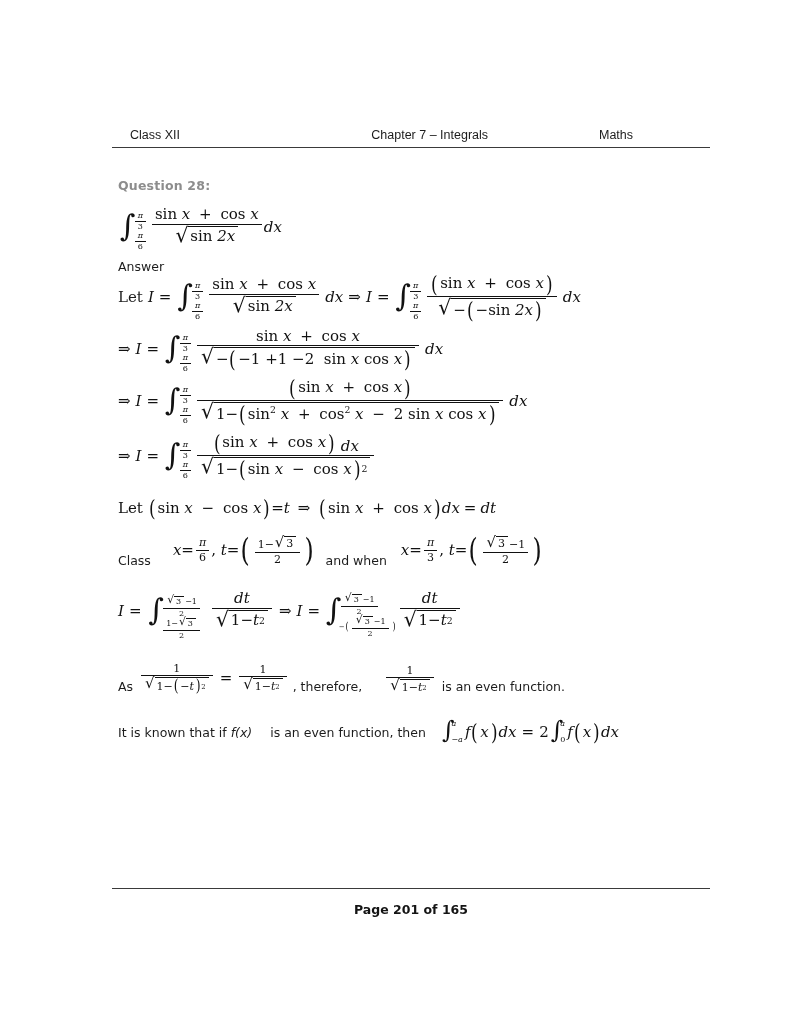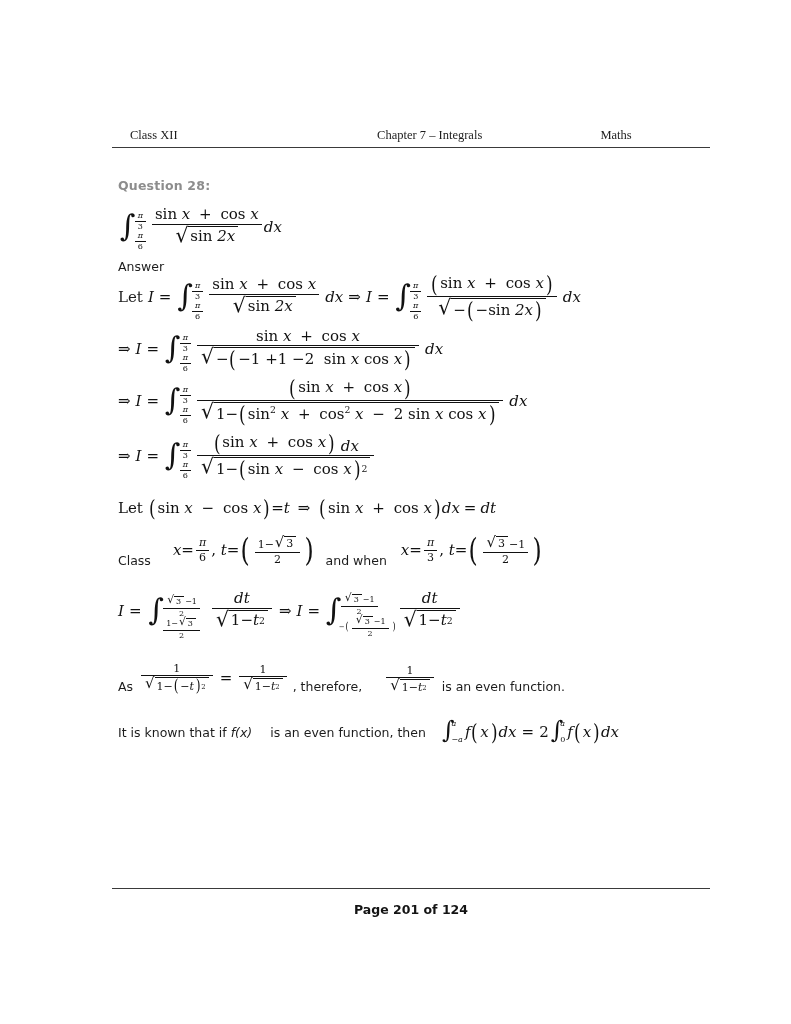--- a/index.html
+++ b/index.html
@@ -24,21 +24,21 @@
   }
 
   
   .header {
     position: absolute;
     left: 112px;
     top: 128px;
     width: 598px;
     display: flex;
     align-items: baseline;
-    font-family: Liberation Serif, serif;
+    font-family: Liberation Sans, sans-serif;
     font-size: 12.5px;
     color: #1c1c1c;
   }
   .header .h-left   { width: 200px; text-align: left; padding-left: 18px;}
   .header .h-center { width: 240px; text-align: center; }
   .header .h-right  { width: 158px; text-align: center; padding-right: 20px;}
   .rule {
     position: absolute;
     left: 112px;
     width: 598px;
@@ -783,15 +783,15 @@
           <span class="inner it">x</span>
           <span class="pr">)</span>
         </span>
         <span class="it">dx</span>
       </span>
     </div>
 
   </div>
 
   <div class="rule rule-bottom"></div>
-  <div class="footer">Page 201 of 124</div>
+  <div class="footer">Page 201 of 165</div>
 
 </div>
 
 </body></html>

